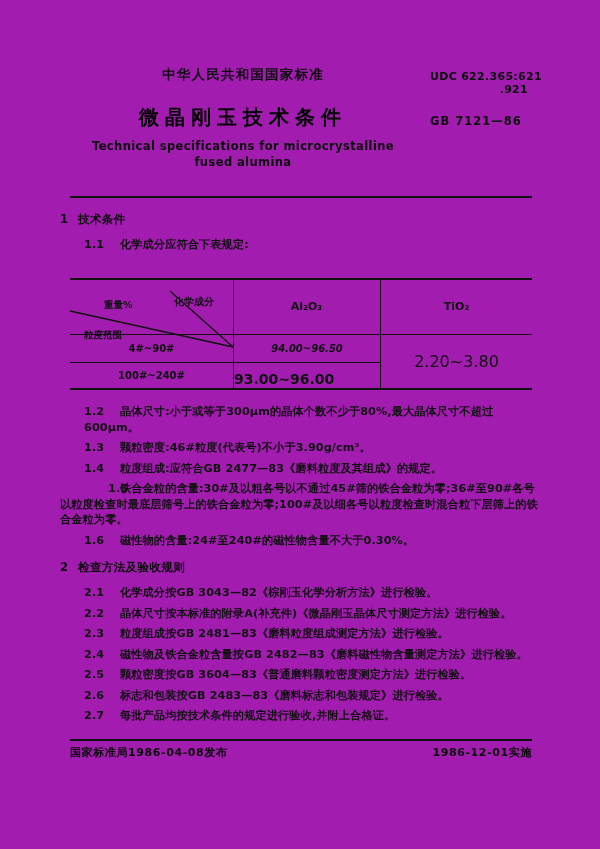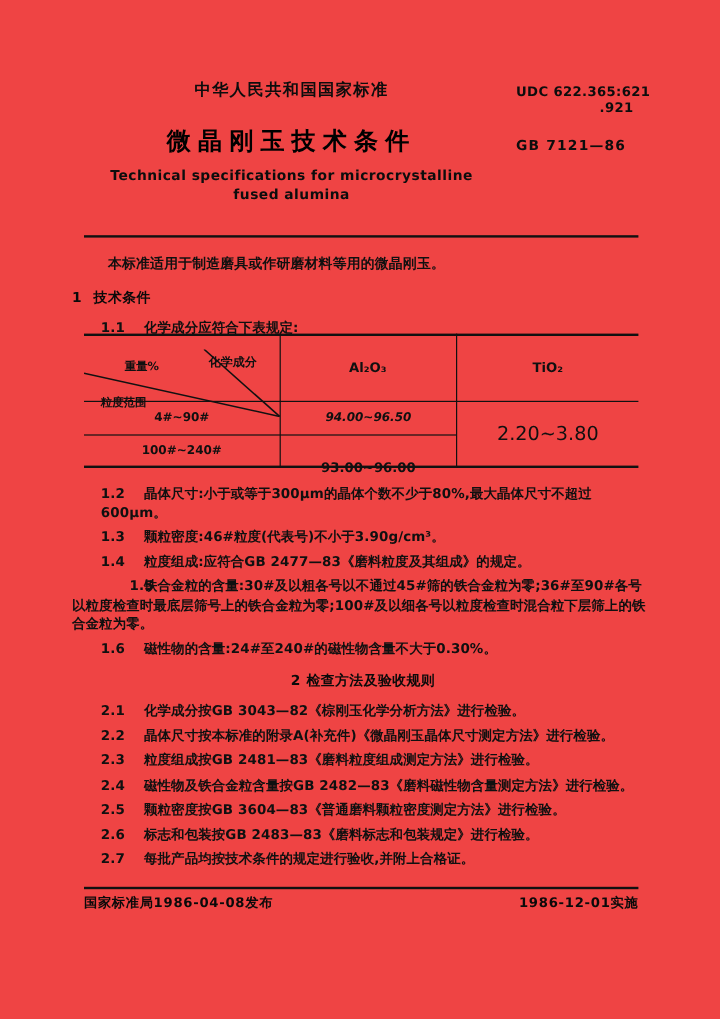--- a/index.html
+++ b/index.html
@@ -13,21 +13,21 @@
     font-family: "DejaVu Sans", "Liberation Sans", sans-serif;
     color: #111111;
     position: relative;
     overflow: hidden;
   }
   .page {
     position: absolute;
     left: 0; top: 0;
     width: 600px;
     height: 849px;
-    background: #ef4444;
+    background: #a21caf;
   }
 
   
   .masthead {
     position: absolute;
     left: 58px;
     top: 62px;
     width: 484px;
     height: 118px;
   }
@@ -247,24 +247,24 @@
   }
   .cell-al1 {
     position: absolute;
     left: 164px; top: 57px;
     width: 146px; height: 27px;
     display: flex; align-items: center; justify-content: center;
     font-size: 10px; font-weight: bold; color: #101010; font-style: italic;
   }
   .cell-al2 {
     position: absolute;
-    left: 164px; top: 99px;
+    left: 164px; top: 88px;
     width: 146px; height: 25px;
-    display: flex; align-items: center; justify-content: center;
-    font-size: 11px; font-weight: bold; color: #101010;
+    display: flex; align-items: center; justify-content: flex-start;
+    font-size: 14px; font-weight: bold; color: #101010;
   }
   .cell-ti-val {
     position: absolute;
     left: 311px; top: 57px;
     width: 151px; height: 53px;
     display: flex; align-items: center; justify-content: center;
     font-size: 16px; font-weight: normal; color: #101010;
   }
 
   
@@ -297,21 +297,20 @@
       <span class="udc-line1">UDC 622.365:621</span>
       <span class="udc-line2">.921</span>
     </div>
     <div class="std-no">GB 7121—86</div>
   </div>
 
   <div class="rule-top"></div>
 
   <div class="body-area">
 
-    <p class="intro">本标准适用于制造磨具或作研磨材料等用的微晶刚玉。</p>
 
     <p class="sec-head">
       <span class="num">1</span><span>技术条件</span>
     </p>
 
     <p class="clause clause-1-1">
       <span class="cnum">1.1</span><span>化学成分应符合下表规定:</span>
     </p>
   </div>
 
@@ -364,21 +363,21 @@
     <p class="clause">
       <span class="cnum">1.4</span><span>粒度组成:应符合GB 2477—83《磨料粒度及其组成》的规定。</span>
     </p>
     <p class="clause wrap">
       <span class="cnum">1.5</span><span>铁合金粒的含量:30#及以粗各号以不通过45#筛的铁合金粒为零;36#至90#各号以粒度检查时最底层筛号上的铁合金粒为零;100#及以细各号以粒度检查时混合粒下层筛上的铁合金粒为零。</span>
     </p>
     <p class="clause">
       <span class="cnum">1.6</span><span>磁性物的含量:24#至240#的磁性物含量不大于0.30%。</span>
     </p>
 
-    <p class="sec-head" style="margin-top:12px;text-align:center;">
+    <p class="sec-head" style="margin-top:12px;">
       <span class="num">2</span><span>检查方法及验收规则</span>
     </p>
 
     <p class="clause">
       <span class="cnum">2.1</span><span>化学成分按GB 3043—82《棕刚玉化学分析方法》进行检验。</span>
     </p>
     <p class="clause">
       <span class="cnum">2.2</span><span>晶体尺寸按本标准的附录A(补充件)《微晶刚玉晶体尺寸测定方法》进行检验。</span>
     </p>
     <p class="clause">

